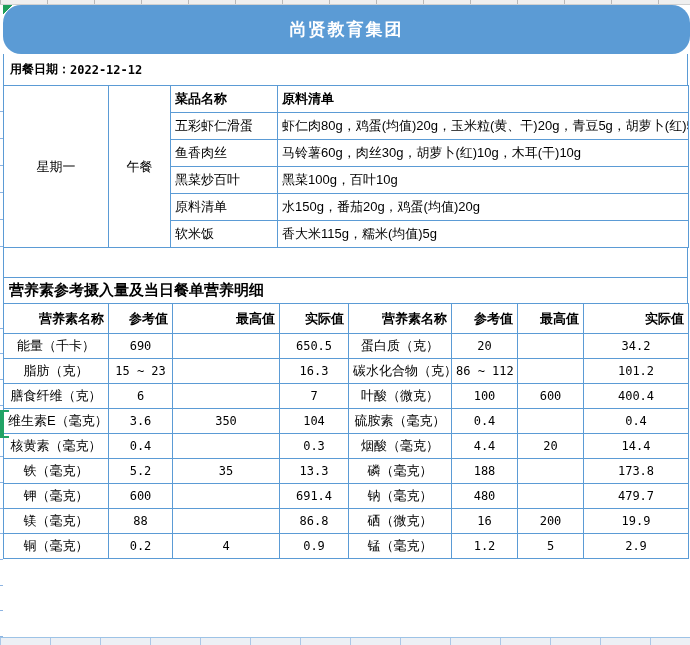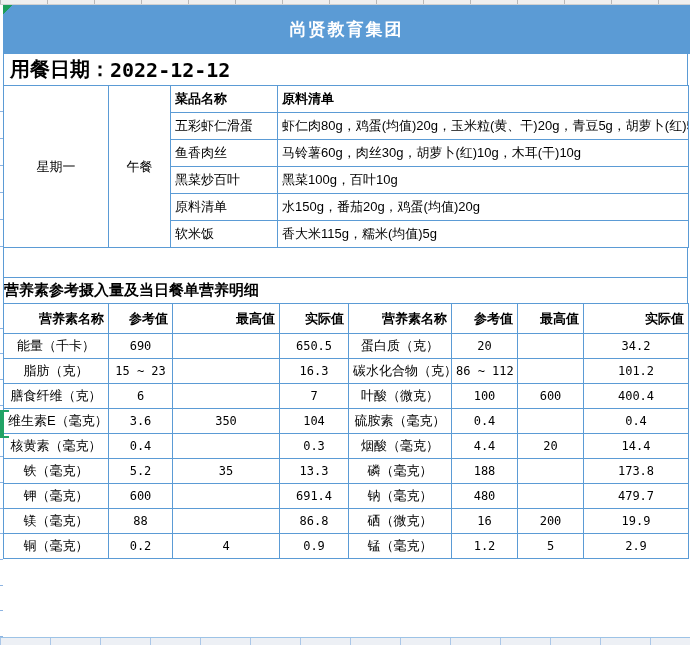--- a/index.html
+++ b/index.html
@@ -24,49 +24,49 @@
     position:absolute; left:0; top:85px; width:3px; height:163px;
     background:repeating-linear-gradient(to bottom,transparent 0 26px,#8db4e2 26px 27px);
   }
   .ticks-nutri {
     position:absolute; left:0; top:303px; width:3px; height:334px;
     background:repeating-linear-gradient(to bottom,transparent 0 24.7px,#8db4e2 24.7px 25.7px);
   }
   .title-bar {
     position:absolute; left:3px; top:5px; width:687px; height:49px;
     background:#5b9bd5; color:#ffffff; display:flex; align-items:center; justify-content:center;
-    font-size:17px; font-weight:bold; letter-spacing:2px;
+    font-size:17px; font-weight:bold; letter-spacing:2px;border-radius:18px;
   }
   .corner-flag {
     position:absolute; left:0; top:0; width:9px; height:9px;
     background:linear-gradient(135deg,#1e9e5a 50%,transparent 50%);
   }
   .date-row {
     position:absolute; left:3px; top:54px; width:685px; height:31px; box-sizing:border-box;
     border-left:1px solid #5b9bd5; border-right:1px solid #5b9bd5;
     display:flex; align-items:center; padding-left:6px;
-    font-size:20px; font-weight:bold;
+    font-size:12px; font-weight:bold;
   }
   .date-row .num { font-family:"DejaVu Sans Mono", monospace; }
   table { border-collapse:collapse; table-layout:fixed; }
   td { border:1px solid #5b9bd5; overflow:hidden; white-space:nowrap; padding:0 4px; }
   .menu-table { position:absolute; left:3px; top:85px; width:685px; font-size:13px; }
   .menu-table tr { height:27px; }
   .menu-table .day, .menu-table .meal { text-align:center; }
   .menu-table .mh { font-weight:bold; text-align:left; }
   .menu-table .dish { text-align:left; }
   .menu-table .ing { text-align:left; }
   .gap-row {
     position:absolute; left:3px; top:248px; width:685px; height:29px; box-sizing:border-box;
     border-left:1px solid #5b9bd5; border-right:1px solid #5b9bd5;
   }
   .section-title {
     position:absolute; left:3px; top:277px; width:685px; height:26px; box-sizing:border-box;
     border:solid #5b9bd5; border-width:1px 1px 0 1px;
-    display:flex; align-items:center; 
+    display:flex; align-items:center; padding-left:5px;
     font-size:15px; font-weight:bold;
   }
   .nutri-table { position:absolute; left:3px; top:303px; width:685px; font-size:13px; }
   .nutri-table tr.nh { height:30px; }
   .nutri-table tr.nr { height:25px; }
   .nutri-table .hh { font-weight:bold; text-align:right; }
   .nutri-table .nm { text-align:center;margin-left:8px; }
   .nutri-table .nv { text-align:center; font-family:"DejaVu Sans Mono", monospace; font-size:12px; }
   
   .sel-bar  { position:absolute; left:0; top:411px; width:4px; height:27px; background:#21a366; }

